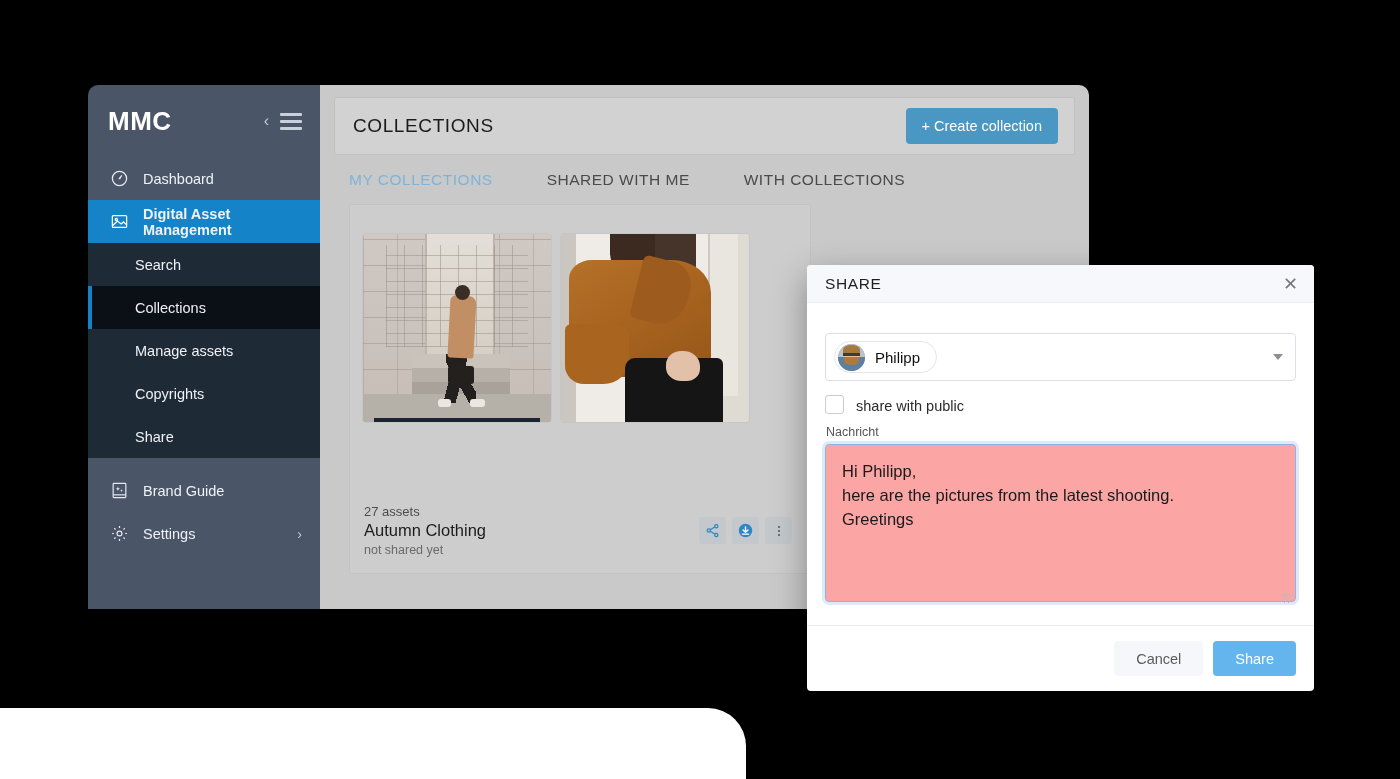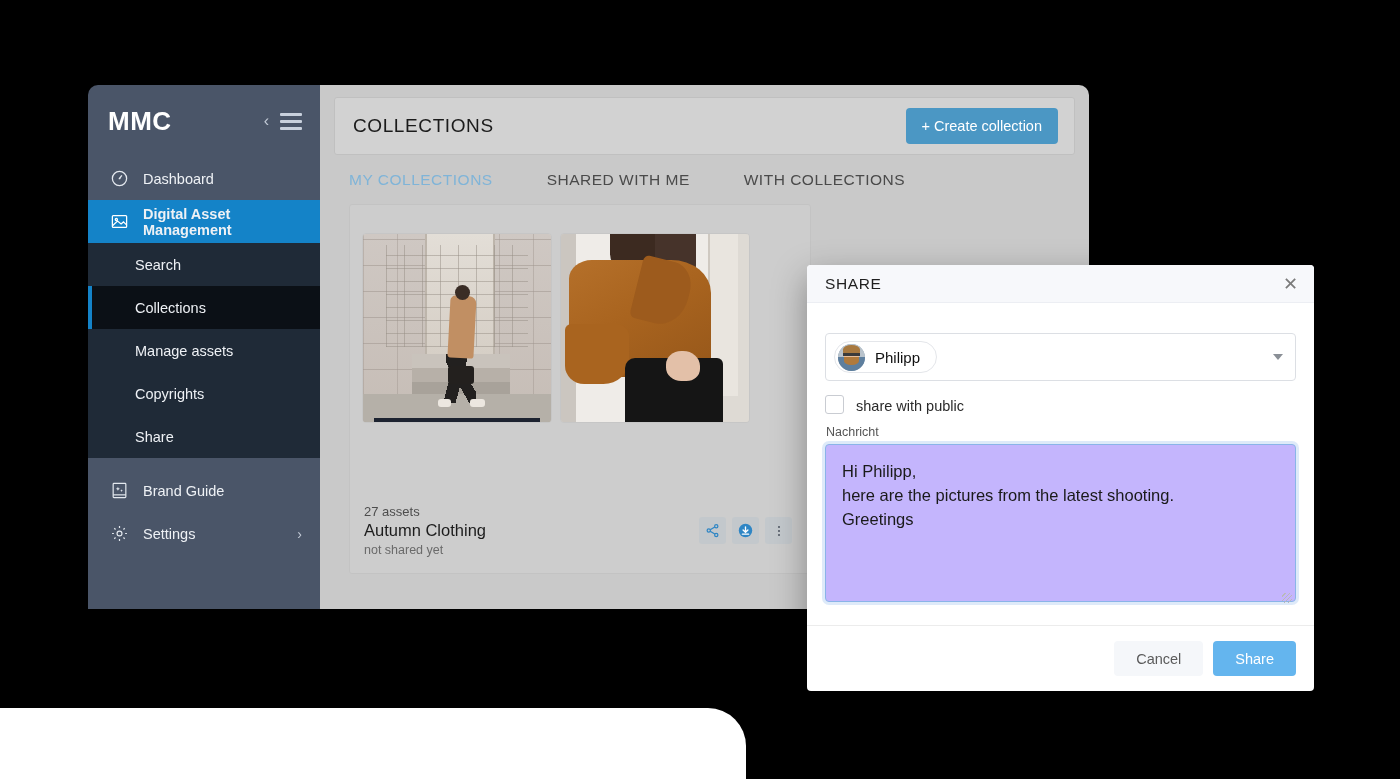--- a/index.html
+++ b/index.html
@@ -273,21 +273,21 @@
   .field-label { font-size: 12.5px; color: #555; margin: 11px 0 5px 1px; }
   .textarea {
     width: 100%; height: 158px;
     border: 1px solid #8ab4e8;
     border-radius: 4px;
     box-shadow: 0 0 0 3px rgba(138,180,232,.28);
     padding: 14px 16px;
     font-size: 16.5px; line-height: 24px; color: #1a1a1a;
     font-family: "Liberation Sans", sans-serif;
     resize: none; outline: none;
-    background: #c4b5fd;
+    background: #fca5a5;
     position: relative;
   }
   .ta-wrap { position: relative; }
   .ta-grip { position:absolute; right:4px; bottom:3px; width:10px; height:10px;
      background: repeating-linear-gradient(135deg, transparent 0 2px, #b9b9b9 2px 3px); }
 
   .modal-footer {
     height: 72px;
     border-top: 1px solid #ececec;
     margin-top: 19px;

